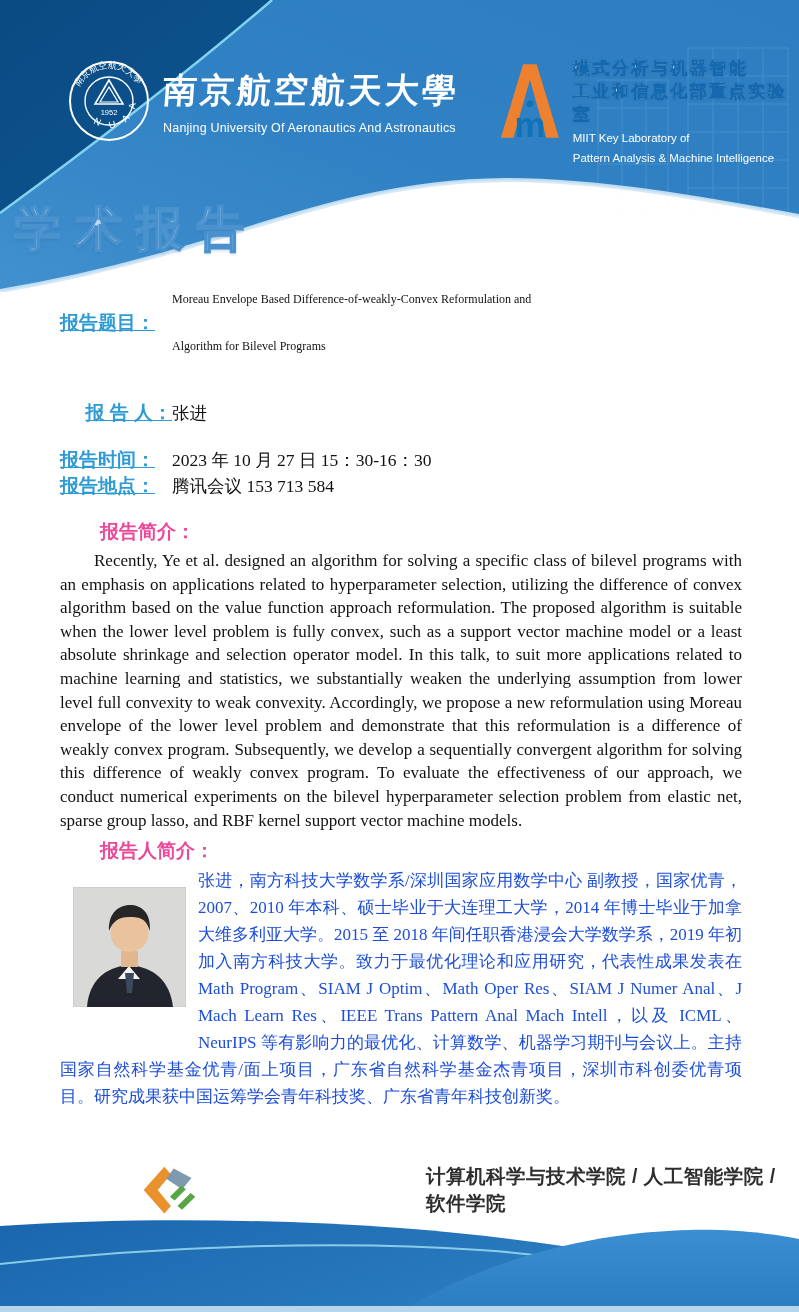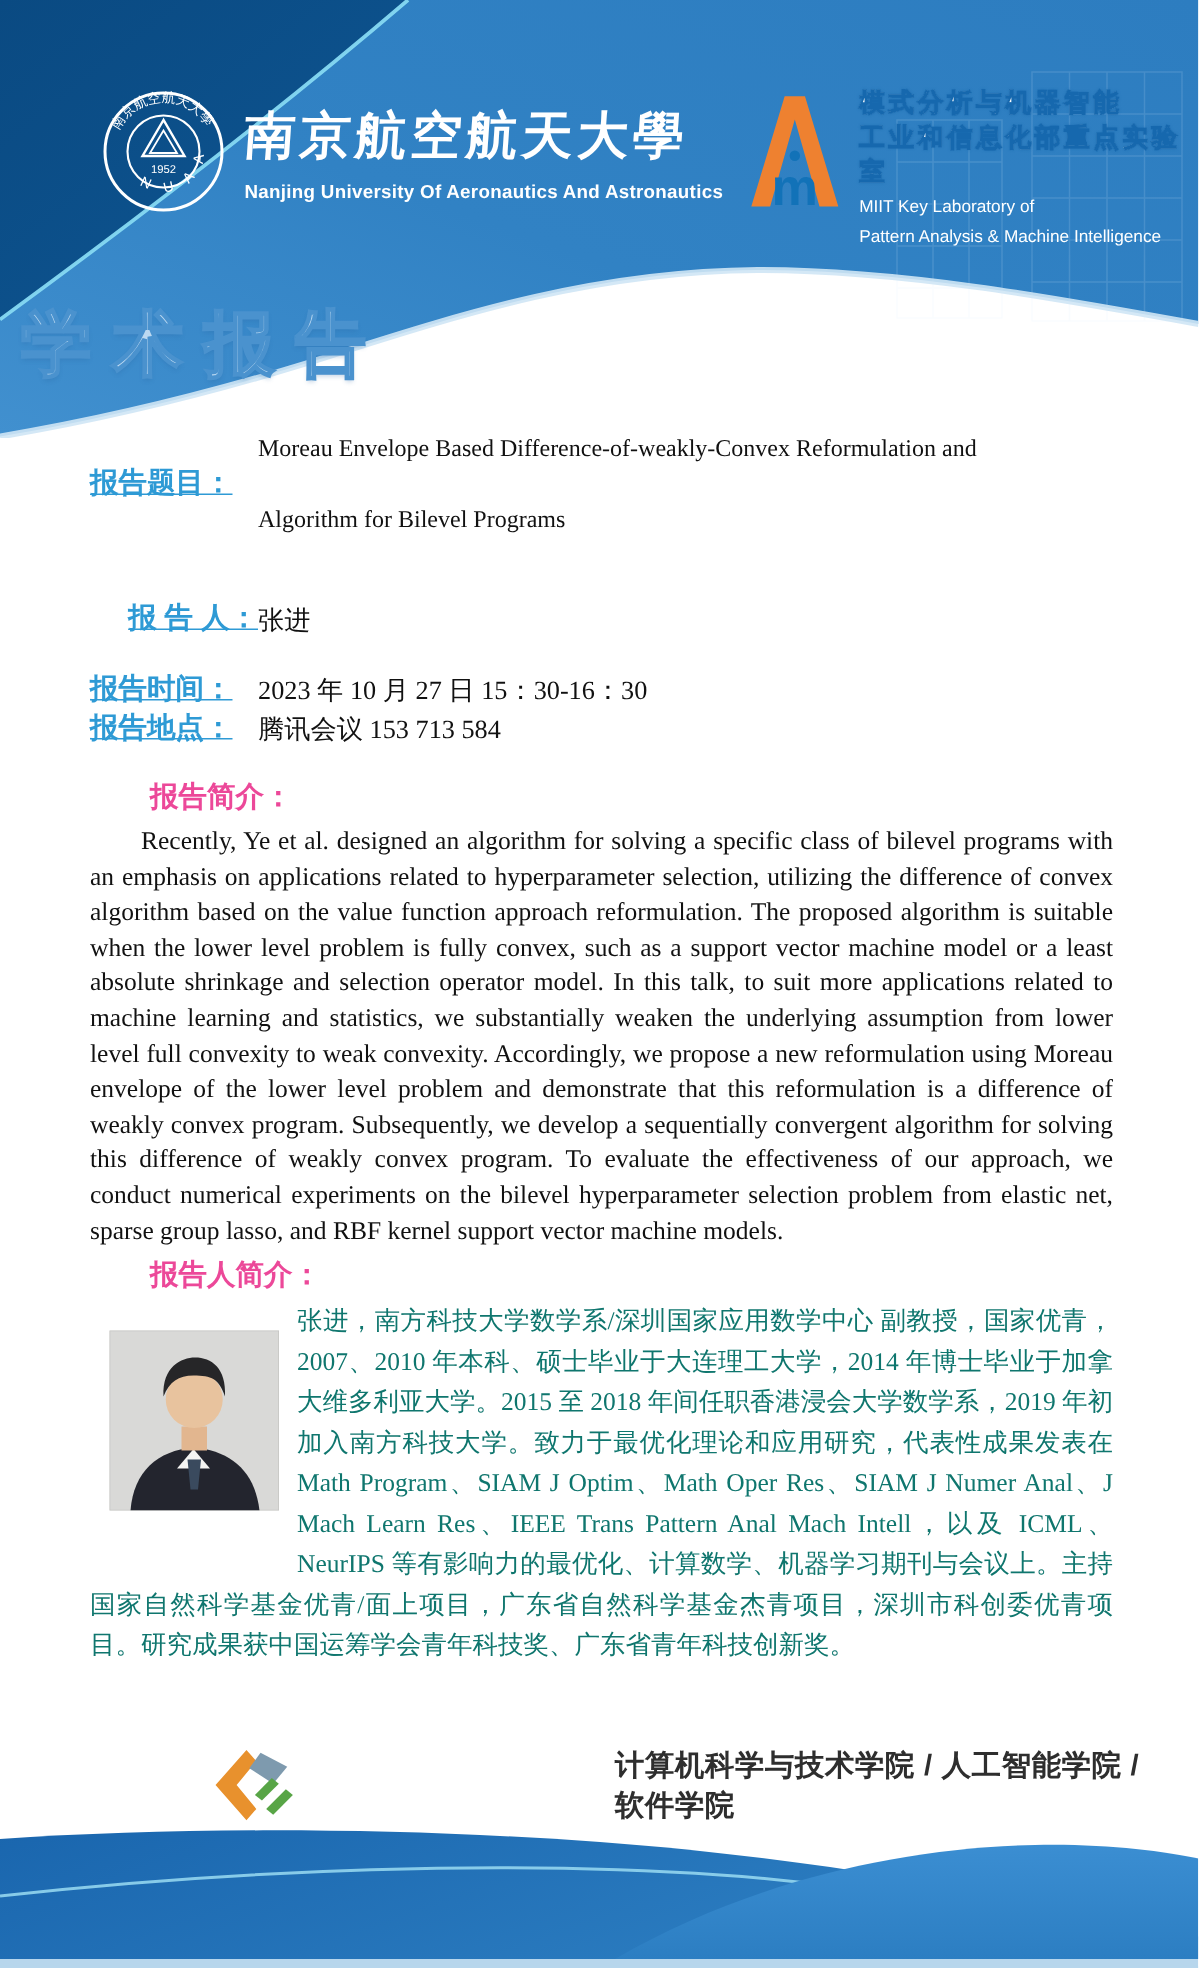--- a/index.html
+++ b/index.html
@@ -4,56 +4,56 @@
 <style>
   html,body{margin:0;padding:0;background:#fff;}
   .page{position:relative;width:799px;height:1312px;background:#fff;overflow:hidden;
         font-family:"Liberation Sans",sans-serif;}
 
   
   .header-svg{position:absolute;top:0;left:0;display:block;}
   .nuaa-logo{position:absolute;left:68px;top:54px;display:flex;align-items:center;gap:13px;}
   .nuaa-name-zh{font-size:34px;color:#fff;font-weight:bold;letter-spacing:3px;
                 font-family:"Liberation Serif",serif;transform:skewX(-4deg);}
-  .nuaa-name-en{font-size:12.5px;color:#fff;font-weight:bold;margin-top:7px;letter-spacing:.2px;}
+  .nuaa-name-en{font-size:12.5px;color:#fff;font-weight:normal;margin-top:7px;letter-spacing:.2px;}
   .pami-logo{position:absolute;left:497px;top:57px;display:flex;align-items:flex-start;gap:10px;}
   .pami-zh{font-size:17px;font-weight:bold;color:#fff;letter-spacing:2.5px;line-height:23px;
            -webkit-text-stroke:.7px #1668ae;text-shadow:0 0 2px rgba(20,100,170,.8);}
   .pami-en{font-size:11.5px;color:#fff;line-height:15px;margin-top:5px;}
   .banner{position:absolute;top:198px;left:0;width:100%;
           font-size:47px;font-weight:bold;letter-spacing:14px;text-indent:14px;
           color:#bcd9f1;-webkit-text-stroke:1.6px #4a92ce;
           text-shadow:0 2px 3px rgba(40,100,160,.25);}
 
   
   .content{position:absolute;top:270px;left:0;width:799px;
            padding:0 57px 0 60px;box-sizing:border-box;}
   .row{display:flex;}
   .flabel{flex:0 0 112px;font-size:19px;font-weight:bold;color:#2e9ad5;white-space:nowrap;line-height:26px;text-decoration:underline;}
   .fvalue{font-family:"Liberation Serif",serif;font-size:17.5px;color:#111;line-height:26px;}
   .title-row{margin-top:6px;align-items:center;}
-  .title-line{line-height:47px;font-family:"Liberation Serif",serif;font-size:16px;color:#111;}
+  .title-line{line-height:47px;font-family:"Liberation Serif",serif;font-size:12px;color:#111;}
   .speaker-row{margin-top:30px;text-align:right;}
   .time-row{margin-top:21px;}
   .venue-row{}
   .section-label{font-size:19px;font-weight:bold;color:#ec4899;margin-top:20px;line-height:26px;margin-left:40px;}
   .abstract-text{font-family:"Liberation Serif",serif;font-size:17px;line-height:23.6px;
                  text-align:justify;text-indent:2em;margin-top:4px;color:#111;}
   .bio-label{margin-top:6px;}
   .bio-wrap{margin-top:3px;}
   .photo-float{float:left;width:138px;height:178px;}
   .photo-float svg{display:block;margin:20px 12px 0 13px;}
   .bio-text{font-family:"Liberation Serif",serif;font-size:17px;line-height:27px;
-            text-align:justify;color:#0f766e;}
+            text-align:justify;color:#1d4ed8;}
 
   
   .innovation{position:absolute;left:60px;top:1164px;width:218px;text-align:center;}
   .innovation-zh{font-size:14.5px;font-weight:bold;color:#5c82a4;letter-spacing:1px;margin-top:3px;}
   .innovation-en{font-size:6.5px;color:#93acc2;margin-top:2px;}
-  .colleges{position:absolute;left:410px;top:1163px;width:365px;font-size:19.5px;
+  .colleges{position:absolute;left:426px;top:1163px;width:365px;font-size:19.5px;
             font-weight:bold;color:#2e2e2e;letter-spacing:.5px;}
   .wave-svg{position:absolute;left:0;bottom:0;display:block;}
 </style>
 </head>
 <body>
 
 <div class="page">
 
   <svg class="header-svg" width="799" height="292" viewBox="0 0 799 292">
     <defs>

